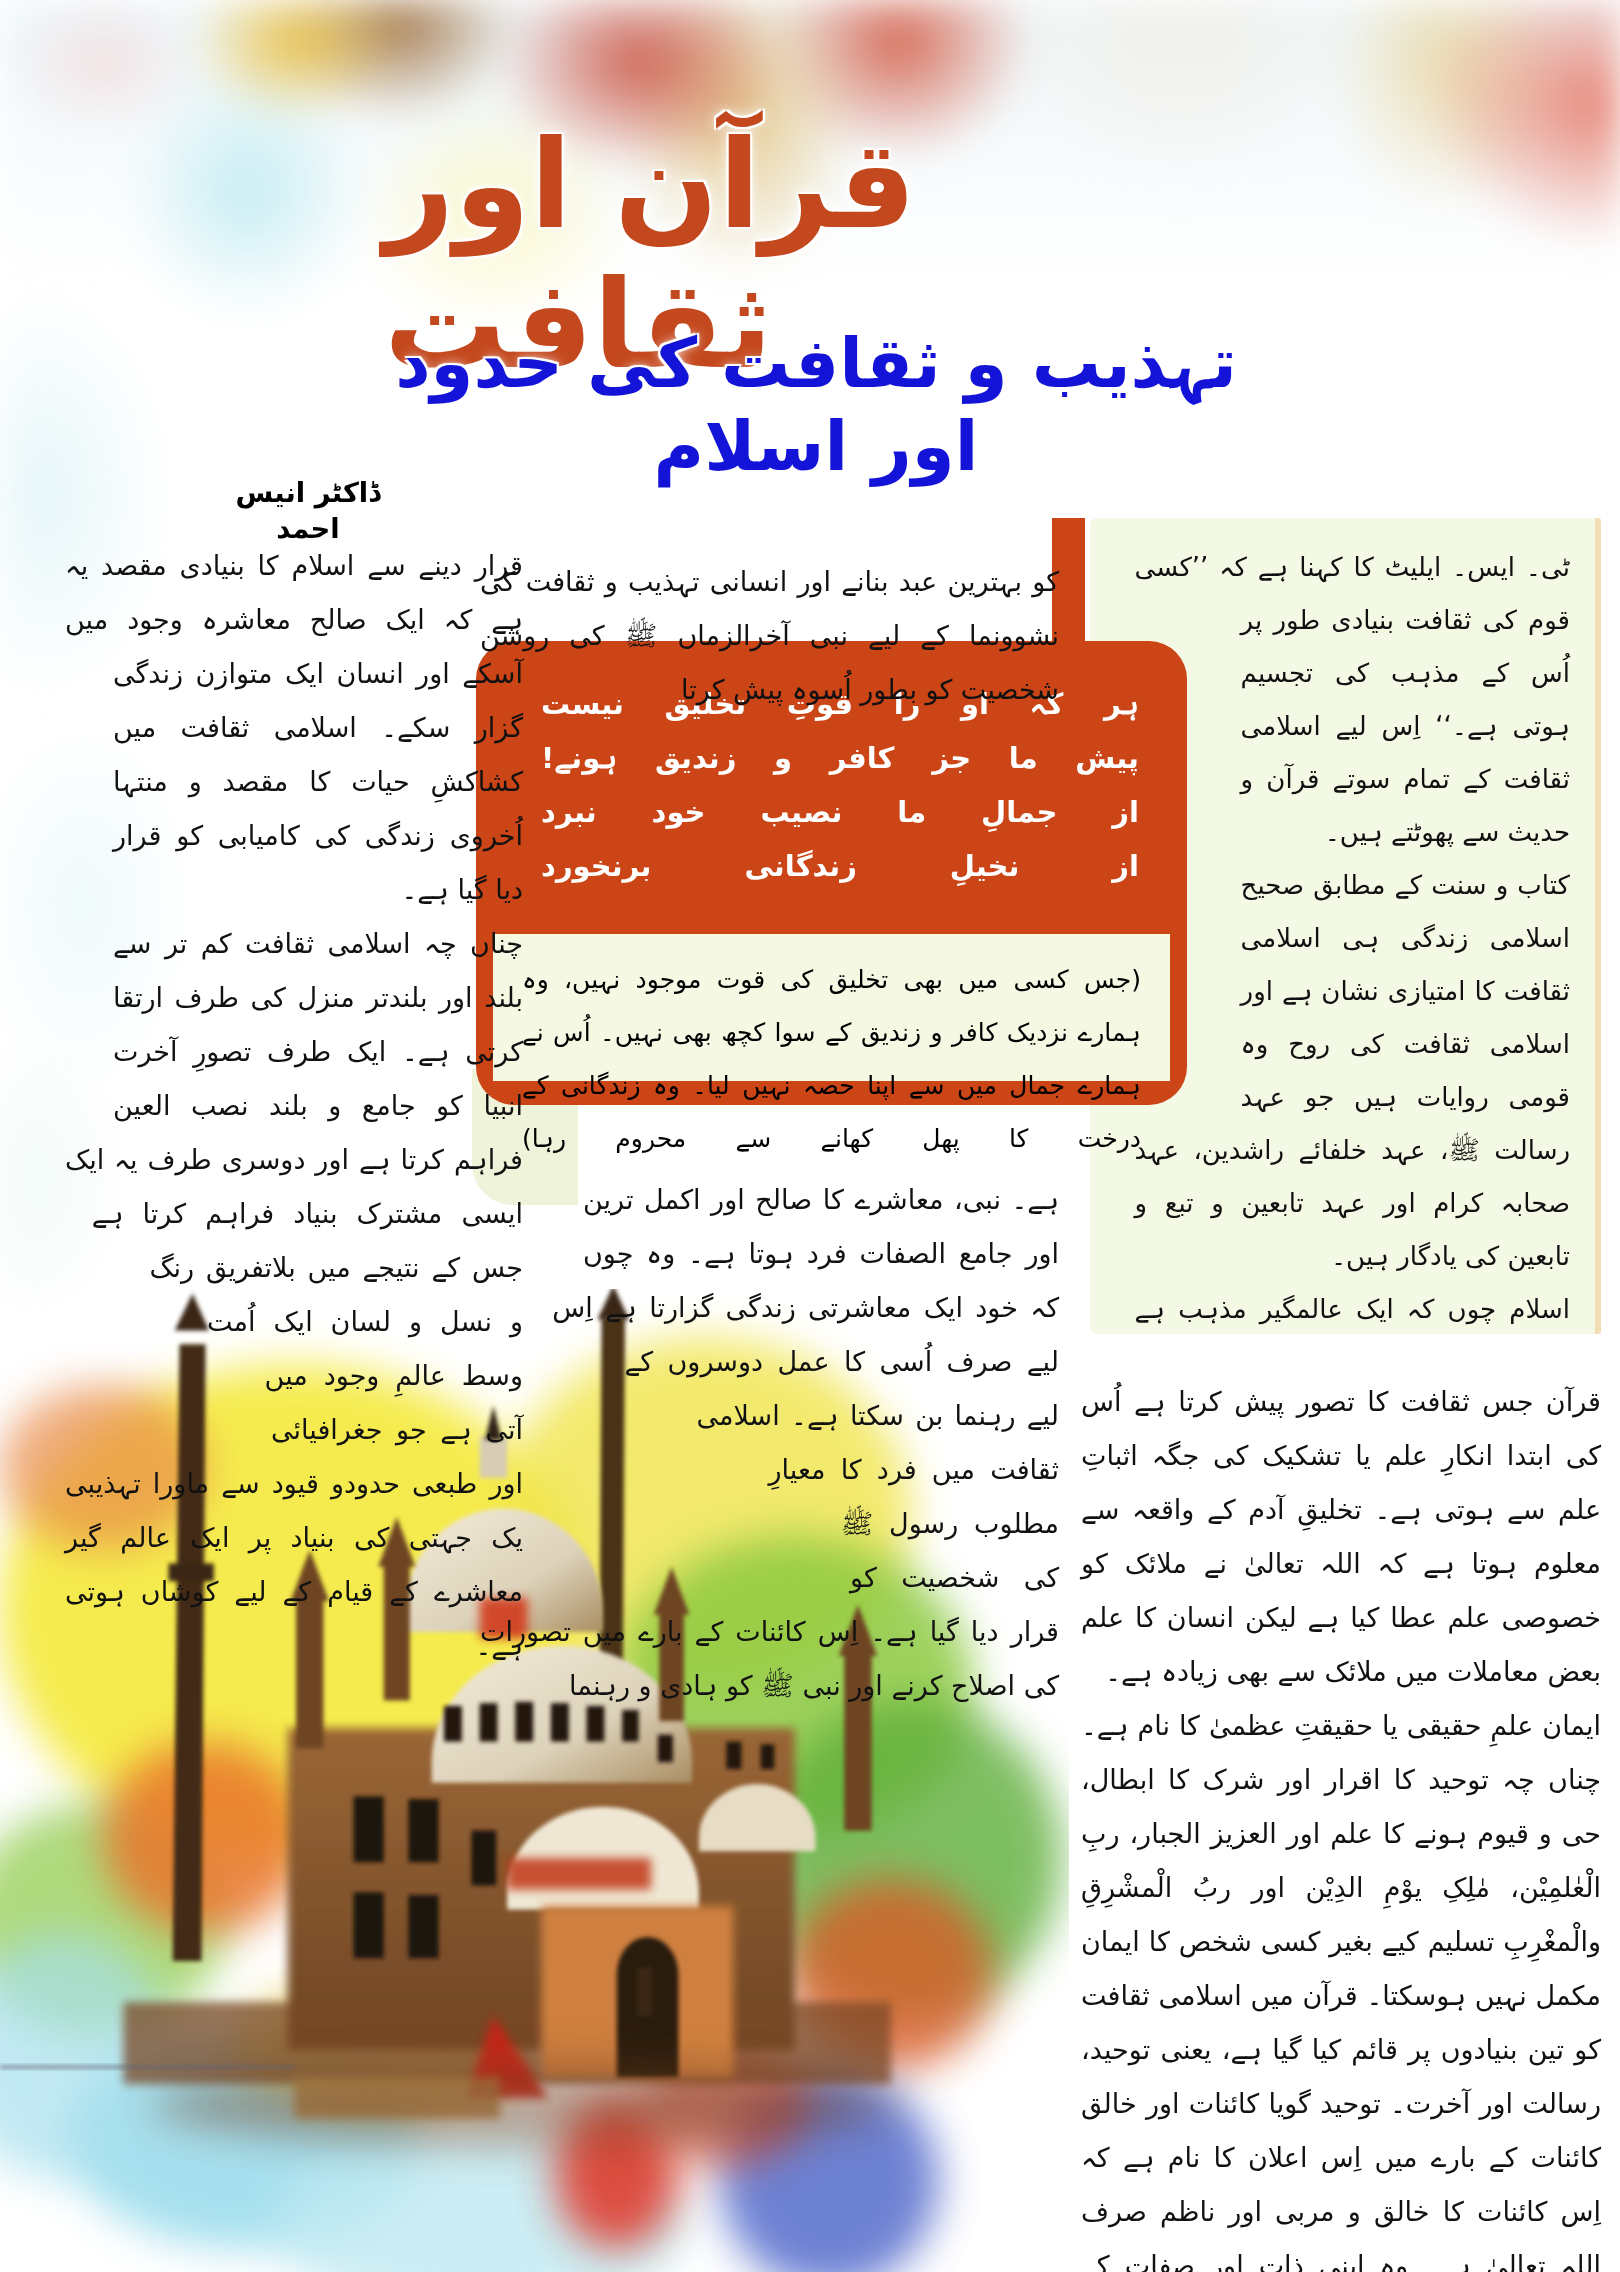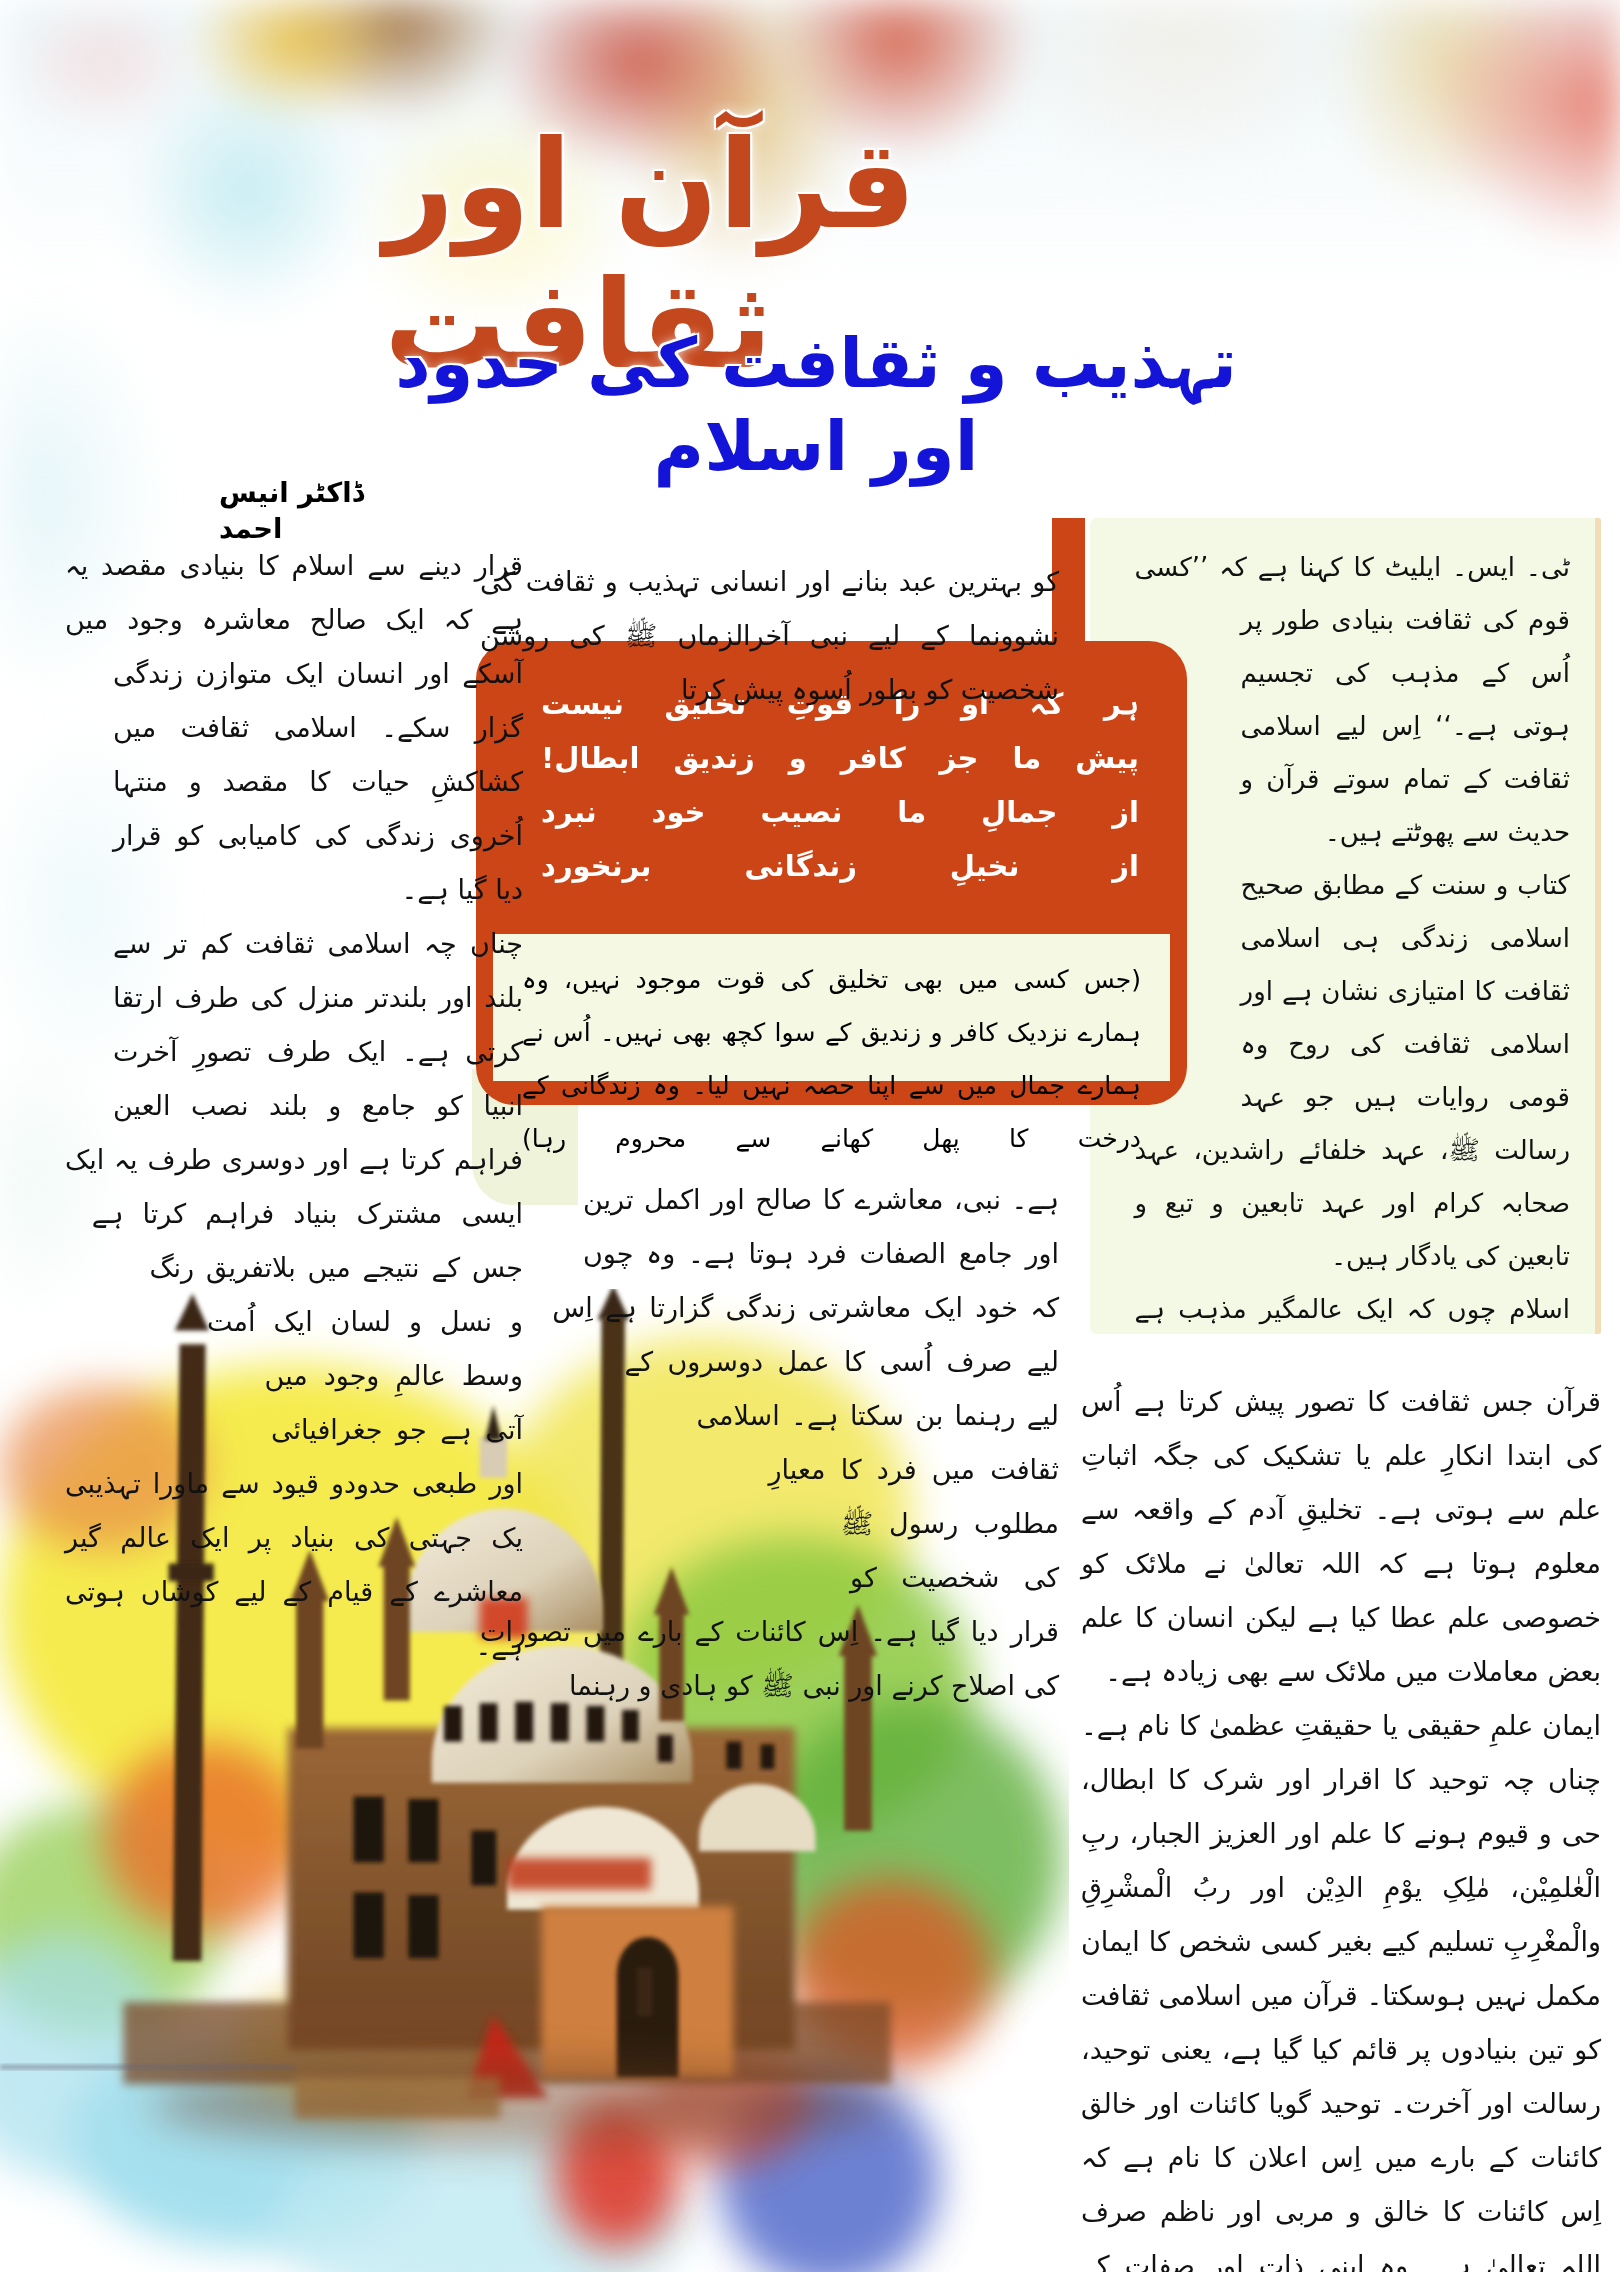--- a/index.html
+++ b/index.html
@@ -46,21 +46,21 @@
     text-shadow:0 0 5.5px #fff,2.1px 2.1px 0 #fff,-2.1px -2.1px 0 #fff,2.1px -2.1px 0 #fff,-2.1px 2.1px 0 #fff,0 0 15px rgba(255,255,255,.95);
   }
   .subtitle{
     position:absolute;left:384px;top:322px;width:864px;
     text-align:center;font-size:69px;font-weight:700;line-height:1.2;
     color:#1414d8;
     text-shadow:0 0 4.1px #fff,2.1px 2.1px 0 #fff,-2.1px -2.1px 0 #fff,2.1px -2.1px 0 #fff,-2.1px 2.1px 0 #fff,0 0 12.3px rgba(255,255,255,.95);
   }
   .author{
     position:absolute;left:219px;top:475px;width:178px;
-    font-size:27.4px;font-weight:700;text-align:left;line-height:1.3;color:#000;
+    font-size:27.4px;font-weight:700;text-align:center;line-height:1.3;color:#000;
   }
   .bodytext{font-size:27px;line-height:54px;text-align:justify;}
   .bodytext p{margin:0;}
   .col-left{position:absolute;left:65px;top:539px;width:458px;height:912px;}
   .col-mid-top{position:absolute;left:480px;top:555px;width:579px;height:113px;}
   .col-mid-bottom{position:absolute;left:480px;top:1173px;width:579px;height:398px;}
   .col-right-below{position:absolute;left:1081px;top:1375px;width:520px;height:809px;}
 
   
   .spacer{float:left;}
@@ -259,21 +259,21 @@
           <span>تخلیق</span>
           <span>نیست</span>
         </div>
       <div class="poem-line">
           <span>پیش</span>
           <span>ما</span>
           <span>جز</span>
           <span>کافر</span>
           <span>و</span>
           <span>زندیق</span>
-          <span>ابطال!</span>
+          <span>ہونے!</span>
         </div>
       <div class="poem-line">
           <span>از</span>
           <span>جمالِ</span>
           <span>ما</span>
           <span>نصیب</span>
           <span>خود</span>
           <span>نبرد</span>
         </div>
       <div class="poem-line">

